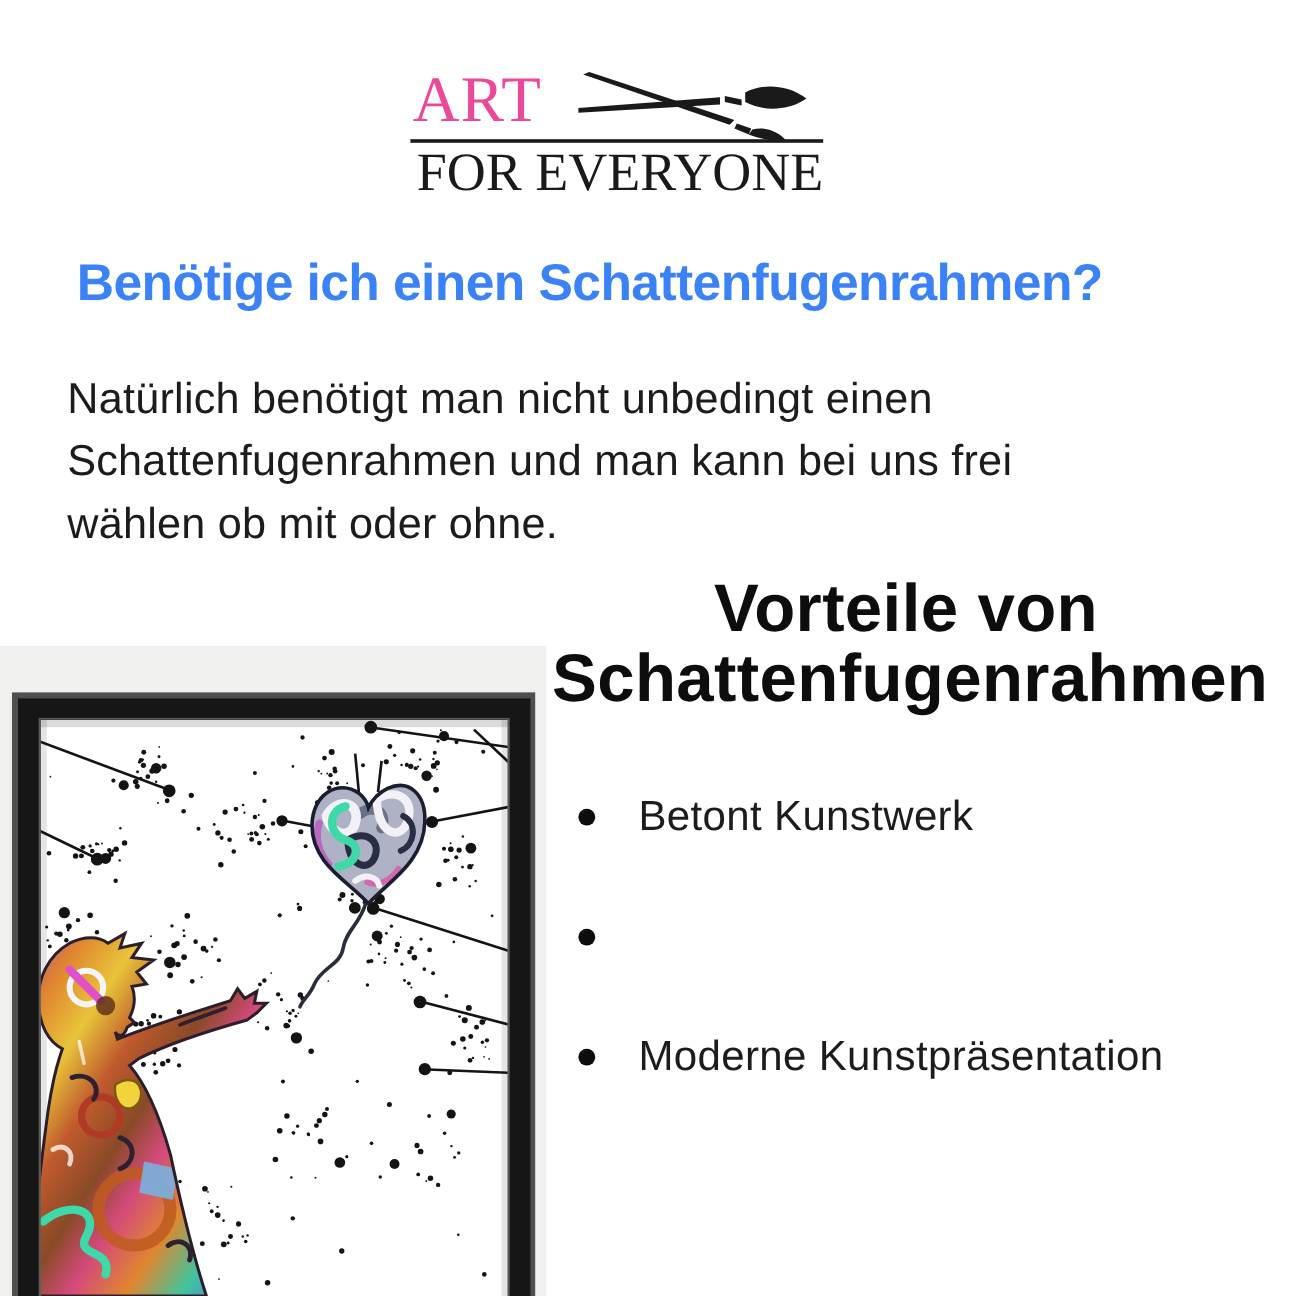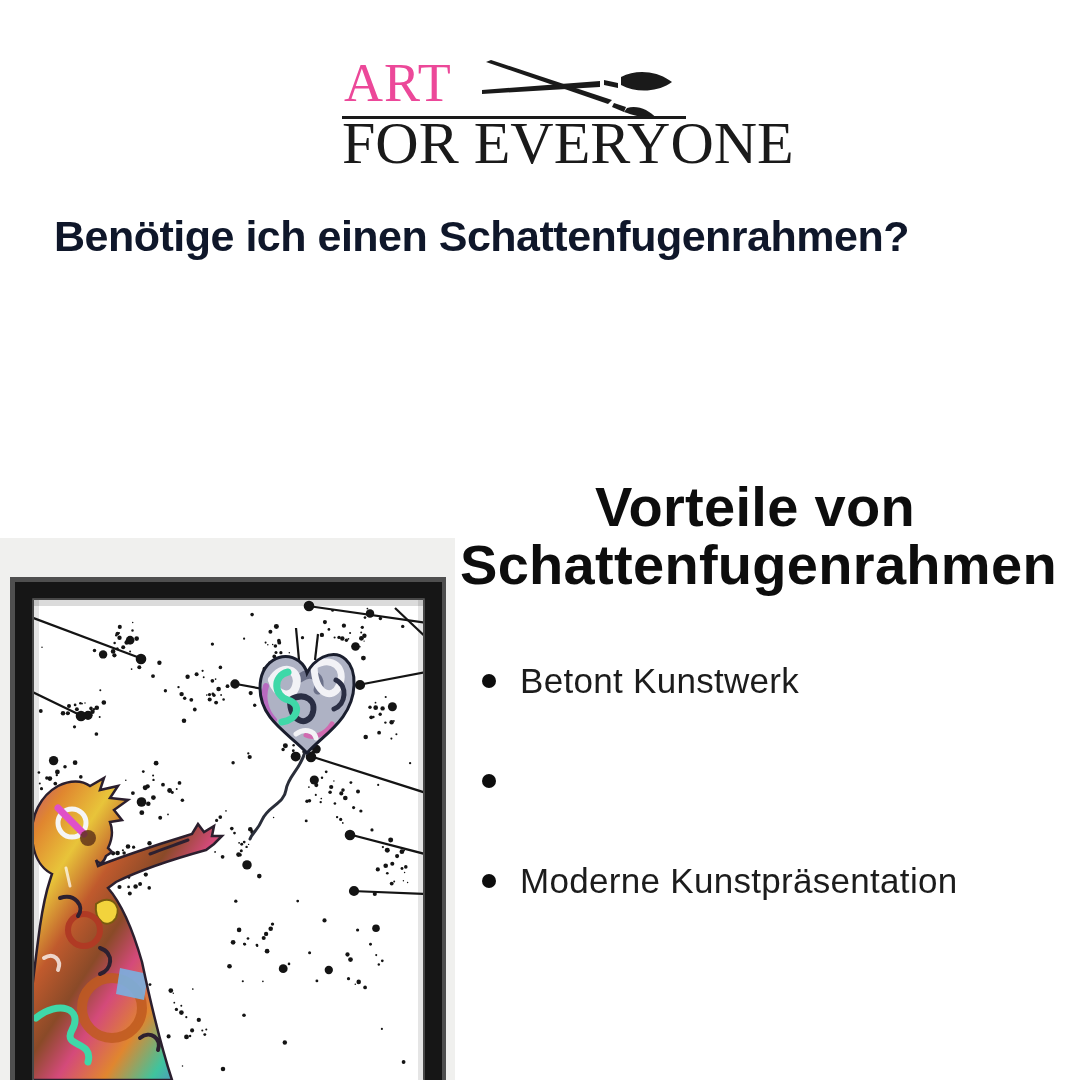--- a/index.html
+++ b/index.html
@@ -17,46 +17,46 @@
     position:absolute;left:2px;top:-6px;
     font-family:"Liberation Serif","DejaVu Serif",serif;
     font-size:54px;line-height:66px;font-weight:400;
     letter-spacing:1px;color:#ec4899;
   }
   .logo-brushes{position:absolute;left:138px;top:4px;width:206px;height:58px;}
   .logo-rule{position:absolute;left:0;top:60px;width:344px;height:3px;background:#1a1a1a;}
   .logo-sub{
     position:absolute;left:0;top:64px;width:344px;
     font-family:"Liberation Serif","DejaVu Serif",serif;
-    font-size:60px;line-height:46px;font-weight:400;
+    font-size:45px;line-height:46px;font-weight:400;
     text-align:right;white-space:nowrap;color:#1a1a1a;
   }
   
   .question{
-    position:absolute;left:54px;top:212px;width:960px;
+    position:absolute;left:64px;top:212px;width:960px;
     font-size:43px;line-height:48px;font-weight:700;
-    letter-spacing:-0.5px;color:#0f172a;
+    letter-spacing:-0.5px;color:#3b82f6;
   }
   .intro{
     position:absolute;left:56px;top:306px;width:900px;
     font-size:36px;line-height:52px;font-weight:300;
     letter-spacing:0.2px;color:#1c1c1c;
   }
   
   .benefits-title{
     position:absolute;left:460px;top:478px;width:590px;
     text-align:center;font-size:56px;line-height:58px;font-weight:700;
     letter-spacing:0.3px;color:#0d0d0d;
   }
   .benefits-list{
     position:absolute;left:482px;top:660px;width:580px;
     list-style:none;margin:0;padding:0;
   }
   .benefit-item{
-    display:flex;align-items:center;gap:24px;
+    display:flex;align-items:center;gap:36px;
     height:42px;margin-bottom:58px;
   }
   .bullet-dot{
     width:14px;height:14px;border-radius:50%;
     background:#0d0d0d;flex:0 0 14px;
   }
   .benefit-label{
     font-size:35px;font-weight:300;letter-spacing:0.3px;
     color:#1c1c1c;white-space:nowrap;
   }
@@ -82,20 +82,21 @@
         <polygon points="134,43 146,47 144,52 132,47"></polygon>
         <path d="M147,48 C158,45 169,50 176,58 C163,58 152,55 144,52 Z"></path>
       </g>
     </svg>
     <div class="logo-rule"></div>
     <div class="logo-sub">FOR EVERYONE</div>
   </div>
 
   <h1 class="question" style="margin:0;">Benötige ich einen Schattenfugenrahmen?</h1>
 
+  <p class="intro" style="margin:0;">Natürlich benötigt man nicht unbedingt einen Schattenfugenrahmen und man kann bei uns frei wählen ob mit oder ohne.</p>
 
   <div class="benefits-title">
     <div>Vorteile von</div>
     <div>Schattenfugenrahmen</div>
   </div>
 
   <ul class="benefits-list">
     <li class="benefit-item">
       <span class="bullet-dot"></span>
       <span class="benefit-label">Betont Kunstwerk</span>

